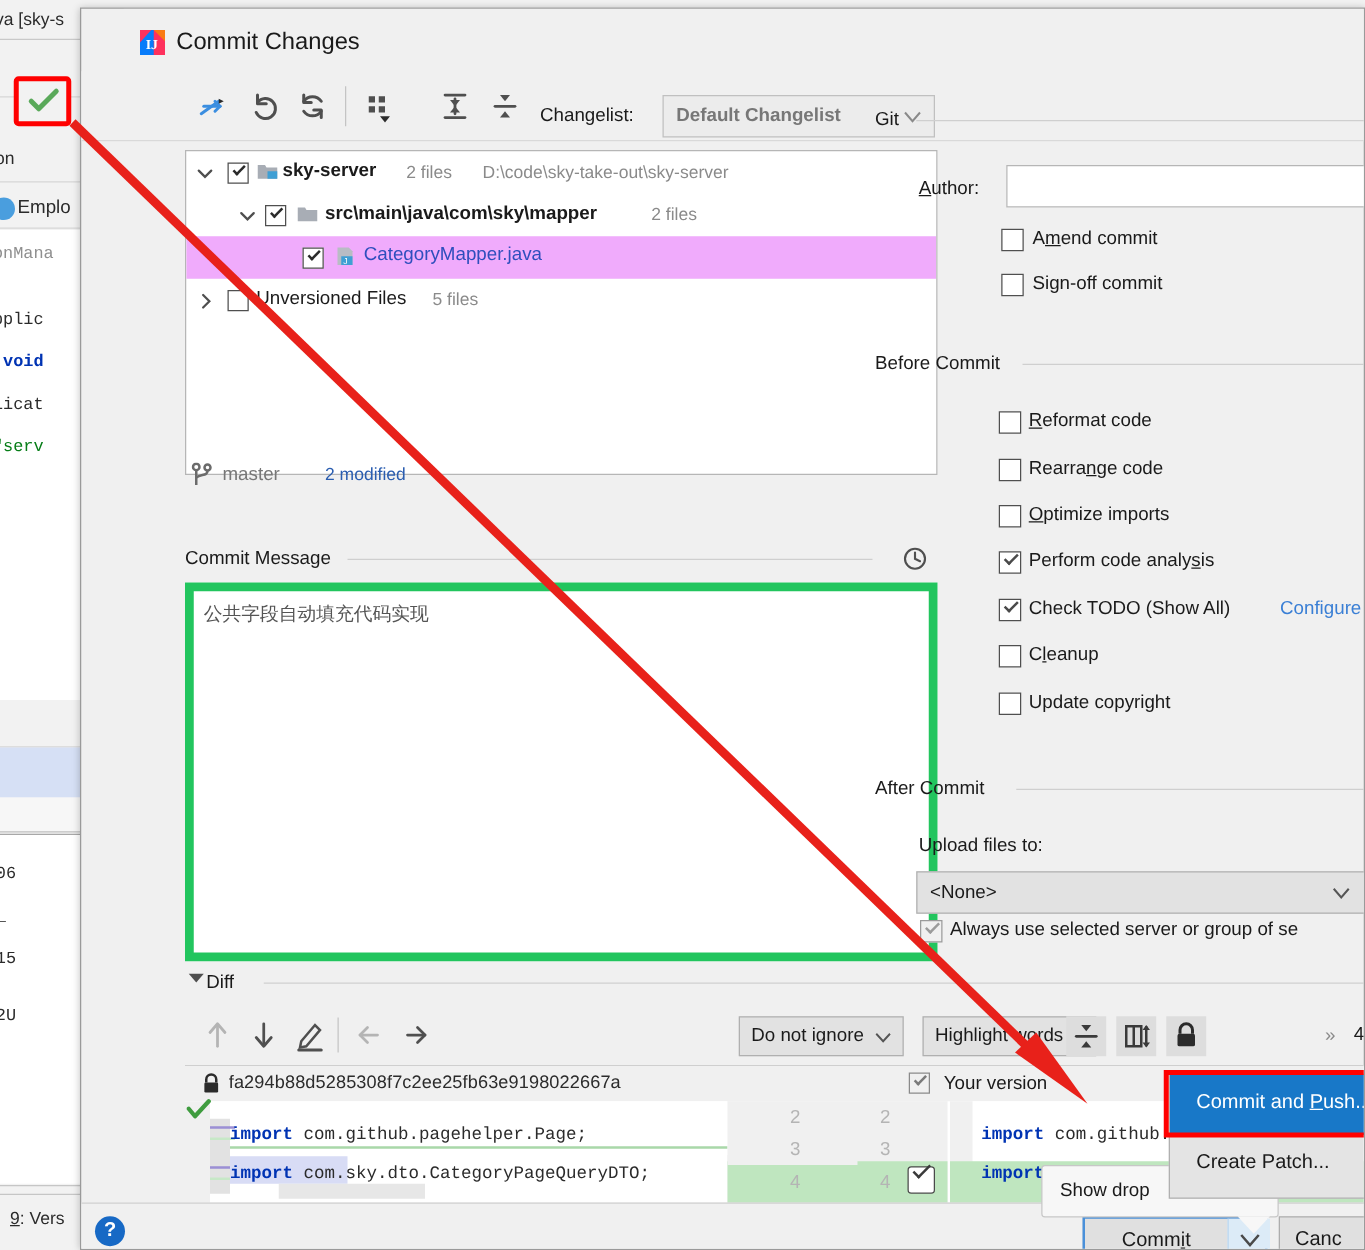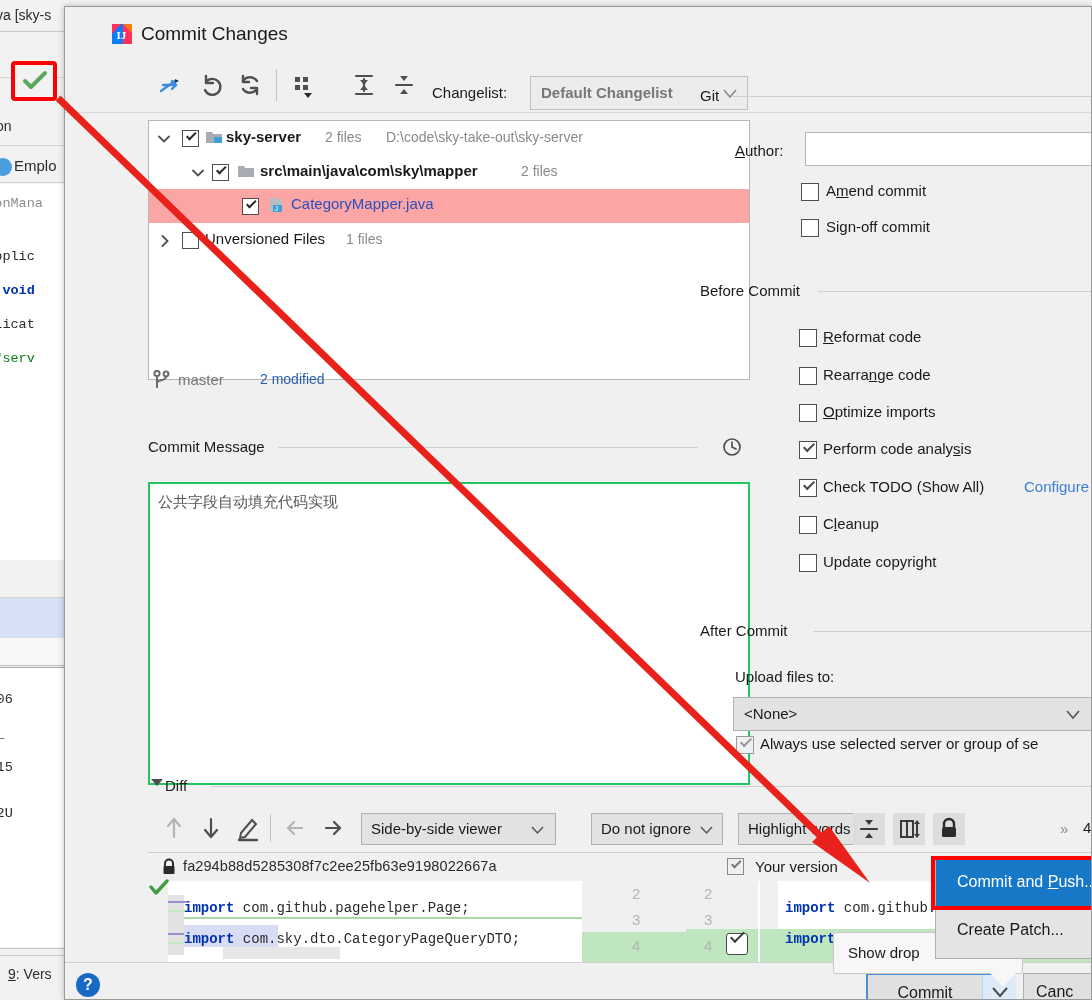--- a/index.html
+++ b/index.html
@@ -79,40 +79,40 @@
   .chg-combo-arrow { position:absolute; right:10px; top:12px; }
 
   
   .grp { position:absolute; font-size:15px; color:#1a1a1a; }
   .grp-line { position:absolute; height:1px; background:#cfcfcf; }
 
   
   .tree { position:absolute; left:83px; top:113px; width:602px; height:260px;
      background:#ffffff; border:1px solid #b6b6b6; overflow:hidden; }
   .tree-row { position:relative; height:34px; }
-  .tree-row.sel { background:#fca5a5; }
+  .tree-row.sel { background:#f0abfc; }
   .twisty { position:absolute; width:14px; height:14px; }
   .cbx { position:absolute; width:17px; height:17px; border:1.5px solid #4f4f4f; background:#fff; }
   .cbx.checked::after {
     content:''; position:absolute; left:3px; top:6px; width:8px; height:3px;
     border-left:2px solid #2b2b2b; border-bottom:2px solid #2b2b2b;
     transform: rotate(-45deg); transform-origin: left top;
   }
   .folder-ico { position:absolute; width:16px; height:14px; }
   .node-name { position:absolute; font-size:15px; font-weight:bold; color:#1a1a1a; white-space:nowrap; }
   .node-name.link { color:#2e4ebd; font-weight:normal; }
   .node-meta { position:absolute; font-size:14px; color:#8a8a8a; white-space:nowrap; }
 
   .branch-row { position:absolute; left:83px; top:361px; width:602px; height:28px; }
   .branch-ico { position:absolute; left:5px; top:2px; }
   .branch-name { position:absolute; left:30px; top:3px; font-size:15px; color:#777777; }
   .branch-mod { position:absolute; left:112px; top:3px; font-size:14px; font-weight:normal; color:#2a5db0; }
 
-  .cmsg-box { position:absolute; left:83px; top:475px; width:602px; height:303px;
-     background:#fff; border:2px solid #22c55e; }
+  .cmsg-box { position:absolute; left:83px; top:459px; width:602px; height:303px;
+     background:#fff; border:7px solid #22c55e; }
   .cmsg-text { position:absolute; left:8px; top:9px; font-size:15px; color:#555555; }
   .clock-ico { position:absolute; left:657px; top:430px; }
 
   
   .fld { position:absolute; font-size:15px; color:#1a1a1a; white-space:nowrap; }
   .fld u { text-decoration: underline; }
   .chk { position:absolute; width:18px; height:18px; border:1.5px solid #4f4f4f; background:#fff; }
   .chk.on::after {
     content:''; position:absolute; left:3px; top:6px; width:9px; height:3.5px;
     border-left:2px solid #4a4a4a; border-bottom:2px solid #4a4a4a;
@@ -372,21 +372,21 @@
         <div class="node-name link" style="left:142px; top:6px;">CategoryMapper.java</div>
       </div>
 
 
       <div class="tree-row">
         <svg class="twisty" style="left:9px; top:11px;" viewBox="0 0 14 14">
           <path d="M4.5 2 L9.5 7 L4.5 12" stroke="#4f4f4f" stroke-width="1.8" fill="none" stroke-linecap="round"></path>
           </svg>
         <div class="cbx" style="left:33px; top:9px;"></div>
         <div class="node-name" style="left:56px; top:7px; font-weight:normal;">Unversioned Files</div>
-        <div class="node-meta" style="left:197px; top:8px;">1 files</div>
+        <div class="node-meta" style="left:197px; top:8px;">5 files</div>
       </div>
     </div>
 
     <div class="branch-row">
       <svg class="branch-ico" width="18" height="20" viewBox="0 0 18 20">
         <circle cx="4" cy="3.5" r="2.6" fill="none" stroke="#6b6b6b" stroke-width="2"></circle>
         <path d="M4 6 L4 18" stroke="#6b6b6b" stroke-width="2"></path>
         <circle cx="13" cy="4" r="2.4" fill="none" stroke="#6b6b6b" stroke-width="2"></circle>
         <path d="M13 6.5 C13 11 8 9 4 12" stroke="#6b6b6b" stroke-width="2" fill="none"></path>
         </svg>
@@ -496,26 +496,20 @@
     <div class="dtb-icon" style="left:215px;">
       <svg viewBox="0 0 30 30">
           <path d="M22 15 L8 15" stroke="#b4b4b4" stroke-width="2.2" stroke-linecap="round"></path>
         <path d="M14 9 L8 15 L14 21" stroke="#b4b4b4" stroke-width="2.2" fill="none" stroke-linecap="round" stroke-linejoin="round"></path>
         </svg>
     </div>
     <div class="dtb-icon" style="left:253px;">
       <svg viewBox="0 0 30 30">
           <path d="M8 15 L22 15" stroke="#4f4f4f" stroke-width="2.2" stroke-linecap="round"></path>
         <path d="M16 9 L22 15 L16 21" stroke="#4f4f4f" stroke-width="2.2" fill="none" stroke-linecap="round" stroke-linejoin="round"></path>
-        </svg>
-    </div>
-    <div class="dcombo" style="left:296px; width:195px;">
-      <span>Side-by-side viewer</span>
-      <svg style="position:absolute; right:11px; top:12px;" width="13" height="9" viewBox="0 0 13 9">
-        <path d="M1 1 L6.5 7 L12 1" stroke="#555" stroke-width="1.5" fill="none"></path>
         </svg>
     </div>
     <div class="dcombo" style="left:526px; width:132px;">
       <span>Do not ignore</span>
       <svg style="position:absolute; right:9px; top:12px;" width="13" height="9" viewBox="0 0 13 9">
         <path d="M1 1 L6.5 7 L12 1" stroke="#555" stroke-width="1.5" fill="none"></path>
         </svg>
     </div>
     <div class="dcombo" style="left:673px; width:139px;">
       <span>Highlight words</span>

